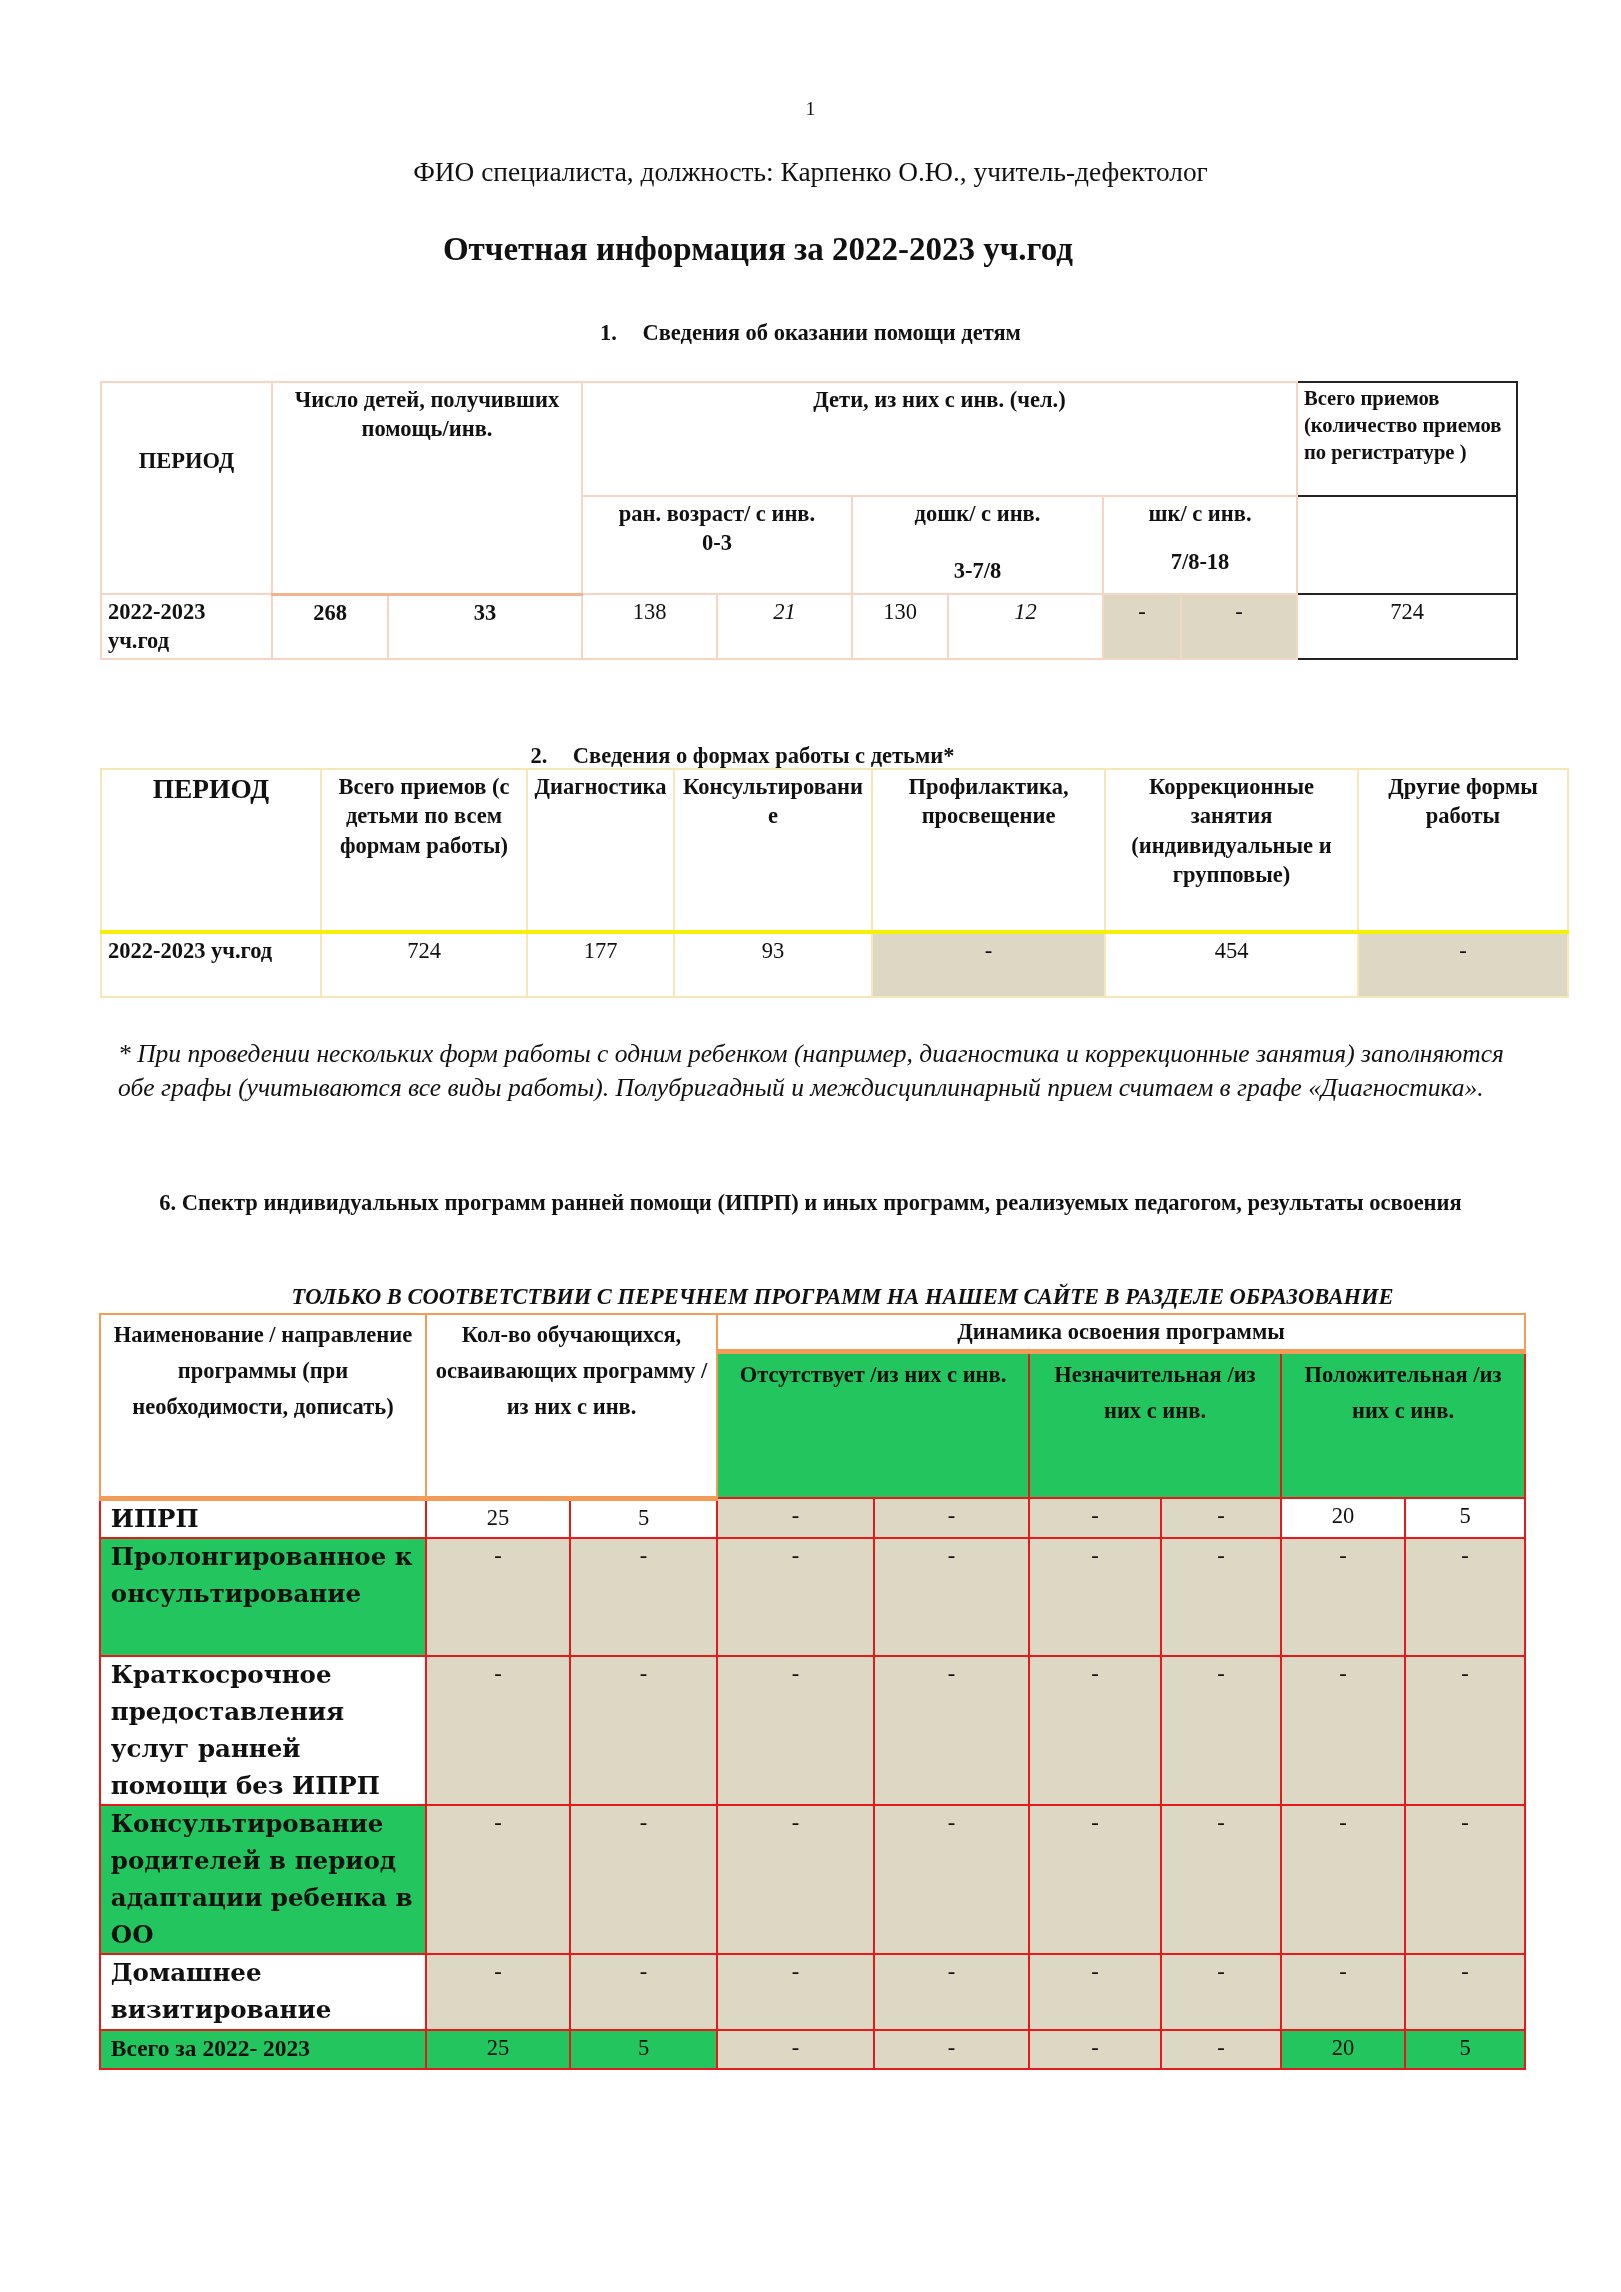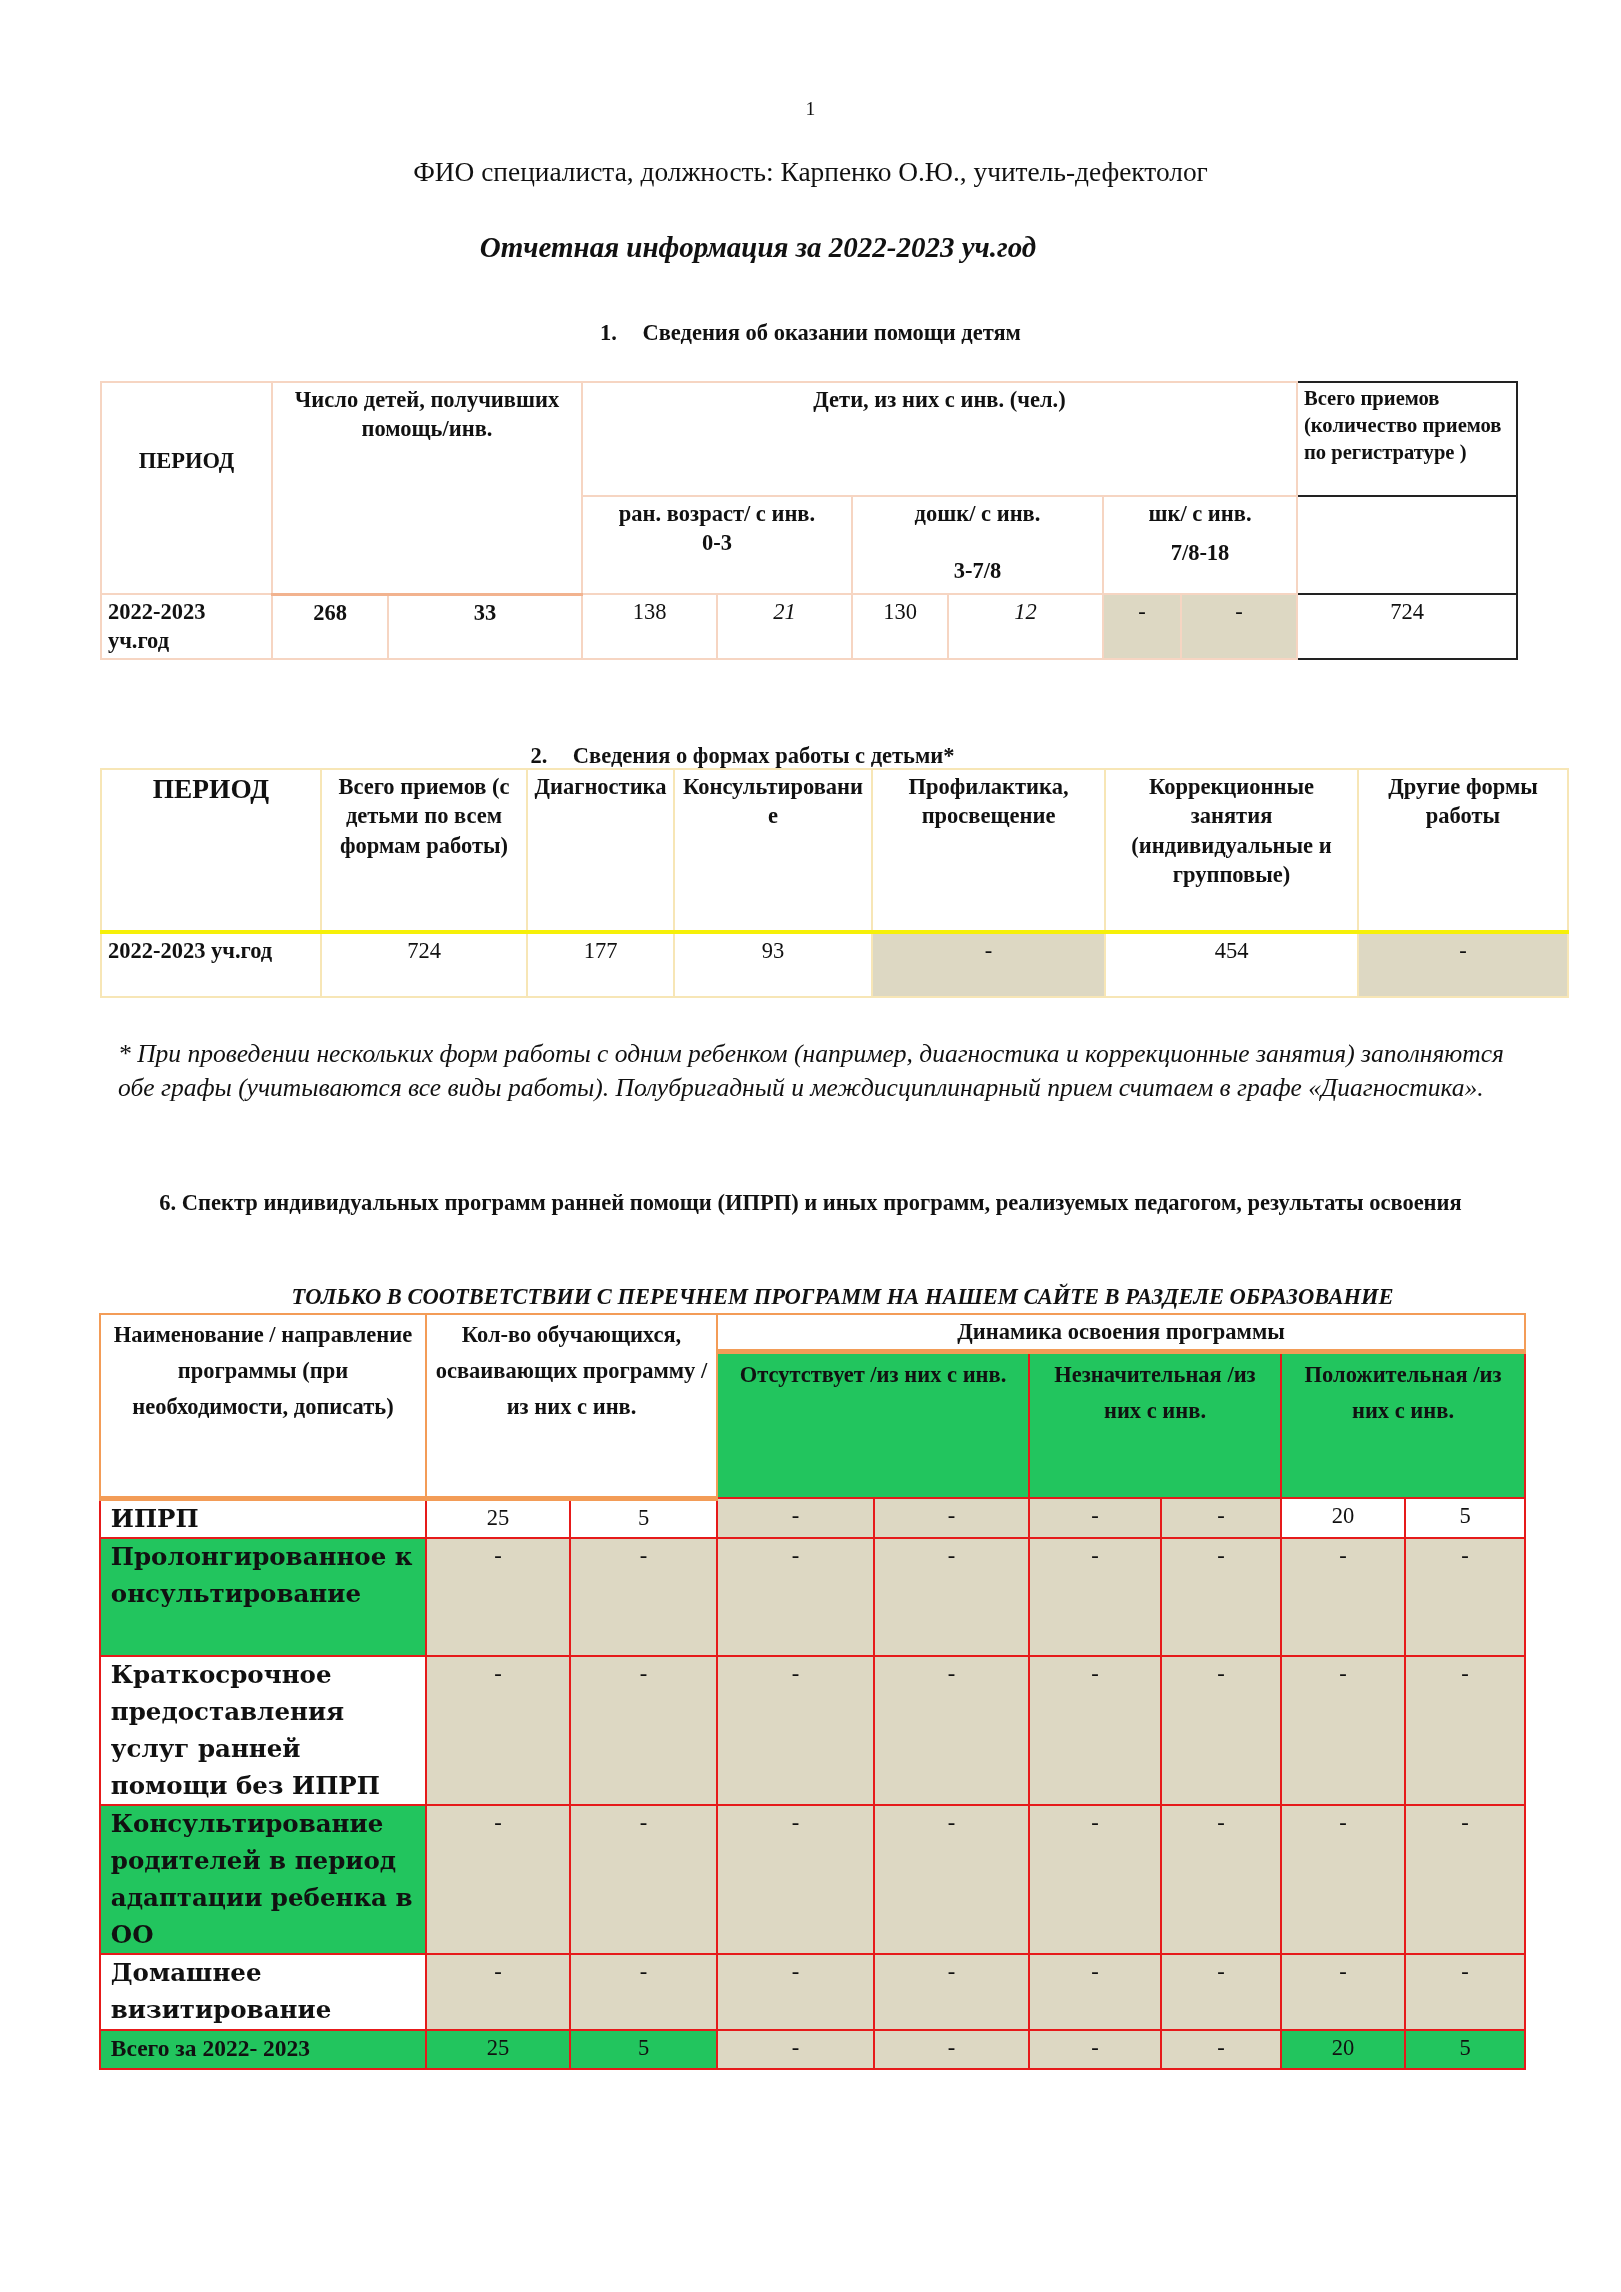--- a/index.html
+++ b/index.html
@@ -1,21 +1,21 @@
 <!DOCTYPE html>
 <html><head>
 <meta charset="utf-8">
 <style>
   html, body { margin: 0; padding: 0; background: #ffffff; }
   body { width: 1621px; height: 2293px; position: relative; font-family: "Liberation Serif", serif; color: #111; }
   .abs { position: absolute; }
   .center { text-align: center; }
   .pagenum { top: 98px; left: 0; width: 1621px; font-size: 19.6px; }
   .fio { top: 157px; left: 0; width: 1621px; font-size: 27.4px; }
-  .title { top: 231px; left: 0; width: 1516px; font-size: 29px; font-weight: bold; font-style: italic; }
+  .title { top: 231px; left: 0; width: 1516px; font-size: 33px; font-weight: bold; }
   .sec1 { top: 320px; left: 0; width: 1621px; font-size: 22.5px; font-weight: bold; }
   .sec1 .num { margin-right: 25.5px; }
 
   table { border-collapse: collapse; position: absolute; table-layout: fixed; }
   td { vertical-align: top; text-align: center; font-size: 22.5px; padding: 2px 5.9px; line-height: 1.3; }
   .b { font-weight: bold; }
   .i { font-style: italic; }
   .gray { background: #ddd8c3; }
   .peach { background: #22c55e; }
 
@@ -80,21 +80,21 @@
     <td colspan="2" class="b">
           <div>ран. возраст/ с инв.</div>
           <div>0-3</div>
         </td>
     <td colspan="2" class="b blk-top">
           <div>дошк/ с инв.</div>
           <div style="margin-top:27.4px">3-7/8</div>
         </td>
     <td colspan="2" class="b blk-top">
           <div>шк/ с инв.</div>
-          <div style="margin-top:10px">7/8-18</div>
+          <div style="margin-top:19px">7/8-18</div>
         </td>
     <td class="blk"></td>
   </tr>
   <tr style="height:65px">
     <td class="b left">2022-2023 уч.год</td>
     <td class="b">268</td>
     <td class="b">33</td>
     <td>138</td>
     <td class="i">21</td>
     <td>130</td>

